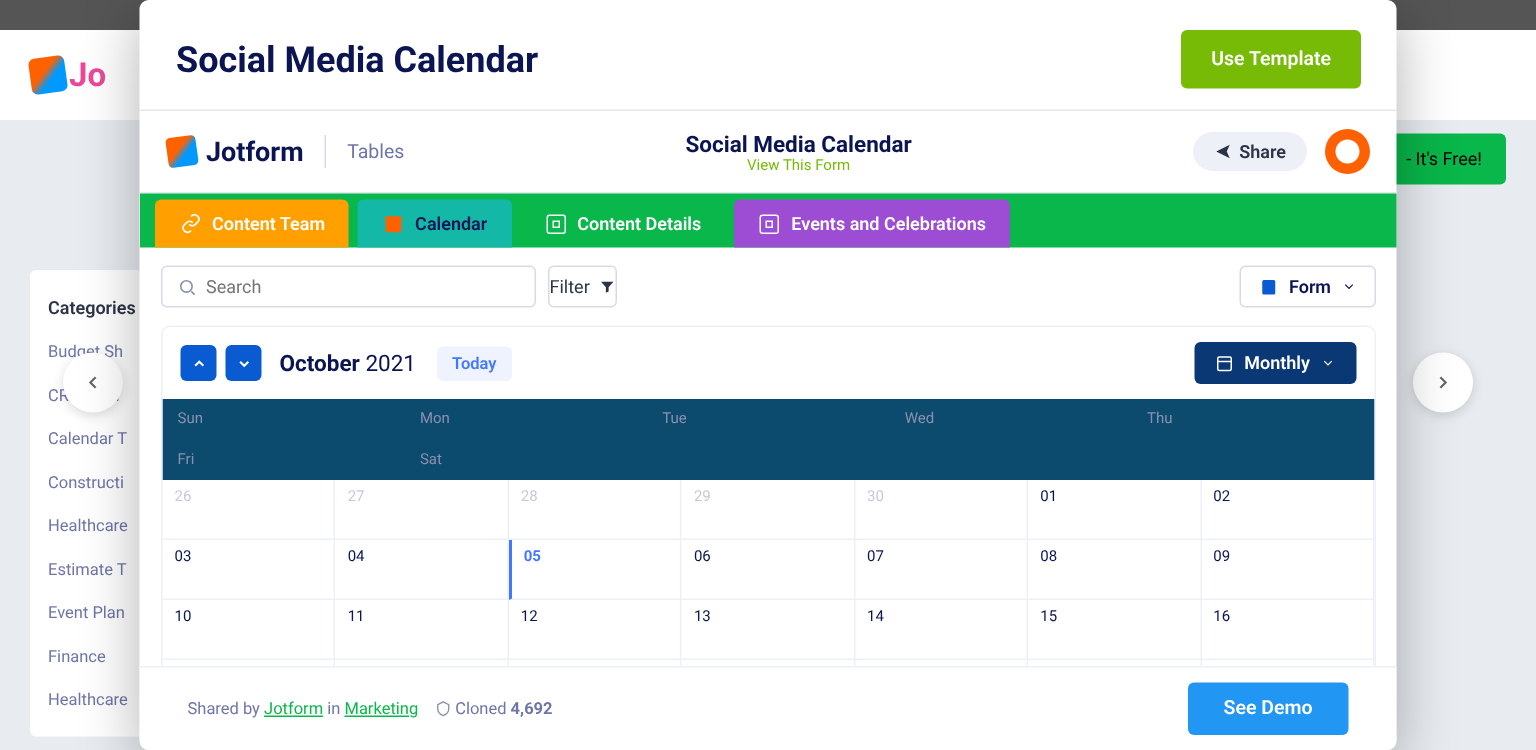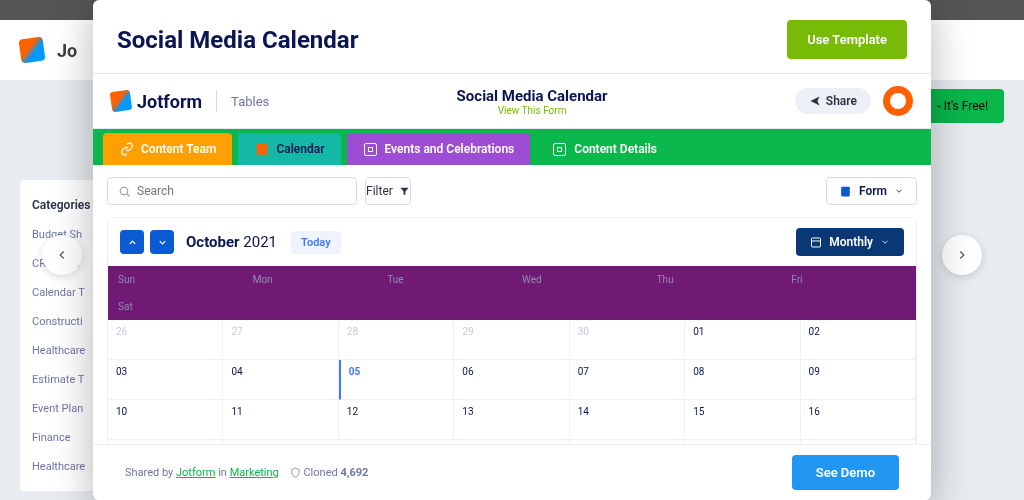--- a/index.html
+++ b/index.html
@@ -1,19 +1,19 @@
 <!DOCTYPE html>
 <html><head>
 <meta charset="utf-8">
 <style>
 *{margin:0;padding:0;box-sizing:border-box;font-family:-apple-system,BlinkMacSystemFont,"Segoe UI",Roboto,sans-serif}
 body{background:#f5f5f5;width:1024px;height:500px;overflow:hidden;position:relative}
 .backdrop{position:absolute;inset:0;background:linear-gradient(180deg,#555 0%,#555 20px,#e8ecf0 20px,#e8ecf0 100%)}
 .bg-header{position:absolute;top:20px;left:0;right:0;height:60px;background:#fff;display:flex;align-items:center;padding:0 20px}
-.bg-logo{display:flex;align-items:center;gap:13px;font-size:18px;font-weight:700;color:#404040}
+.bg-logo{display:flex;align-items:center;gap:2px;font-size:22px;font-weight:700;color:#ec4899}
 .bg-logo-mark{width:24px;height:24px;background:linear-gradient(135deg,#ff6100 40%,#0099ff 60%);border-radius:4px;transform:rotate(-8deg)}
 .bg-sidebar{position:absolute;top:180px;left:20px;width:85px;background:#fff;border-radius:4px;padding:10px 0}
 .bg-cat{font-size:12px;font-weight:600;color:#2c3345;padding:8px 12px}
 .bg-item{font-size:11px;color:#6f76a7;padding:8px 12px;white-space:nowrap;overflow:hidden}
 .bg-free{position:absolute;top:89px;right:20px;background:#09b74a;color:#000000;font-size:12px;font-weight:400;padding:10px 16px;border-radius:4px}
 .nav-arrow{position:absolute;top:235px;width:40px;height:40px;background:#fff;border-radius:50%;box-shadow:0 2px 8px rgba(0,0,0,.15);display:flex;align-items:center;justify-content:center;color:#666;font-size:18px}
 .nav-left{left:42px}.nav-right{right:42px}
 .esc-btn{position:absolute;top:15px;right:15px;color:#fff;text-align:center;font-size:9px}
 .esc-x{font-size:24px;line-height:1}
 .modal{position:absolute;left:93px;top:0;right:93px;bottom:0;background:#fff;border-radius:6px;box-shadow:0 10px 40px rgba(0,0,0,.3);display:flex;flex-direction:column;overflow:hidden}
@@ -48,21 +48,21 @@
 .filter-btn{display:flex;align-items:center;gap:6px;border:1px solid #d8dae9;border-radius:4px;padding:6px 0;font-size:12px;color:#2c3345;cursor:pointer}
 .form-btn{display:flex;align-items:center;gap:7px;border:1px solid #d8dae9;border-radius:4px;padding:6px 12px;font-size:12px;font-weight:600;color:#0a1551;cursor:pointer}
 .cal-wrap{background:#fff;margin:0 14px;border:1px solid #eef0f8;border-radius:6px;overflow:hidden}
 .cal-head{display:flex;align-items:center;justify-content:space-between;padding:10px 12px}
 .cal-nav{display:flex;align-items:center;gap:6px}
 .nav-chip{width:24px;height:24px;background:#0a5ad1;border-radius:4px;display:flex;align-items:center;justify-content:center;color:#fff;cursor:pointer}
 .month-label{font-size:15px;color:#0a1551;margin-left:6px}
 .month-label b{font-weight:700}
 .today-btn{background:#eef3fd;color:#4277ff;font-size:11px;font-weight:600;padding:5px 10px;border-radius:4px;border:none;margin-left:8px;cursor:pointer}
 .monthly-btn{background:#0a3875;color:#fff;font-size:12px;font-weight:600;padding:7px 14px;border-radius:4px;display:flex;align-items:center;gap:7px;cursor:pointer}
-.dow-row{display:grid;grid-template-columns:repeat(6,1fr);background:#701a75}
+.dow-row{display:grid;grid-template-columns:repeat(5,1fr);background:#0c4a6e}
 .dow{font-size:10px;color:#8b90b0;padding:8px 10px}
 .cal-grid{display:grid;grid-template-columns:repeat(7,1fr)}
 .cell{border-right:1px solid #eef0f8;border-bottom:1px solid #eef0f8;padding:6px 8px;height:40px;font-size:10px;color:#0a1551;position:relative}
 .cell.muted{color:#c5c9de}
 .cell.today{border-left:2px solid #4277ff;color:#4277ff;font-weight:700}
 .footer{display:flex;align-items:center;justify-content:space-between;padding:10px 32px;border-top:1px solid #eef0f8;background:#fff}
 .footer-left{font-size:11px;color:#6f76a7}
 .footer-left a{color:#09b74a;text-decoration:underline}
 .demo-btn{background:#2196f3;color:#fff;font-weight:600;font-size:13px;padding:10px 24px;border-radius:4px;border:none;cursor:pointer}
 .ico-sq{width:13px;height:13px;border:1.5px solid currentColor;border-radius:2px}
@@ -153,35 +153,35 @@
       </div>
       <div class="tab tab-white">
         <span class="tab-icon">
             <svg width="14" height="14" viewBox="0 0 24 24" fill="#ff6100">
               <rect x="3" y="4" width="18" height="18" rx="2"></rect>
               <rect x="3" y="4" width="18" height="5" fill="#ff6100"></rect>
             </svg>
           </span>
         <span>Calendar</span>
       </div>
-      <div class="tab tab-purple">
+      <div class="tab tab-green">
         <span class="tab-icon">
             <span class="ico-sq" style="border-color:#fff;position:relative">
               <span style="position:absolute;inset:3px;border:1px solid #fff"></span>
             </span>
           </span>
-        <span>Events and Celebrations</span>
-      </div>
-      <div class="tab tab-green">
+        <span>Content Details</span>
+      </div>
+      <div class="tab tab-purple">
         <span class="tab-icon">
             <span class="ico-sq" style="border-color:#fff;position:relative">
               <span style="position:absolute;inset:3px;border:1px solid #fff"></span>
             </span>
           </span>
-        <span>Content Details</span>
+        <span>Events and Celebrations</span>
       </div>
     </div>
 
     <div class="controls">
       <div class="ctrl-left">
         <div class="search-wrap">
           <svg width="13" height="13" viewBox="0 0 24 24" fill="none" stroke="#8b90b0" stroke-width="2">
               <circle cx="11" cy="11" r="7"></circle>
               <line x1="21" y1="21" x2="17" y2="17"></line>
             </svg>

